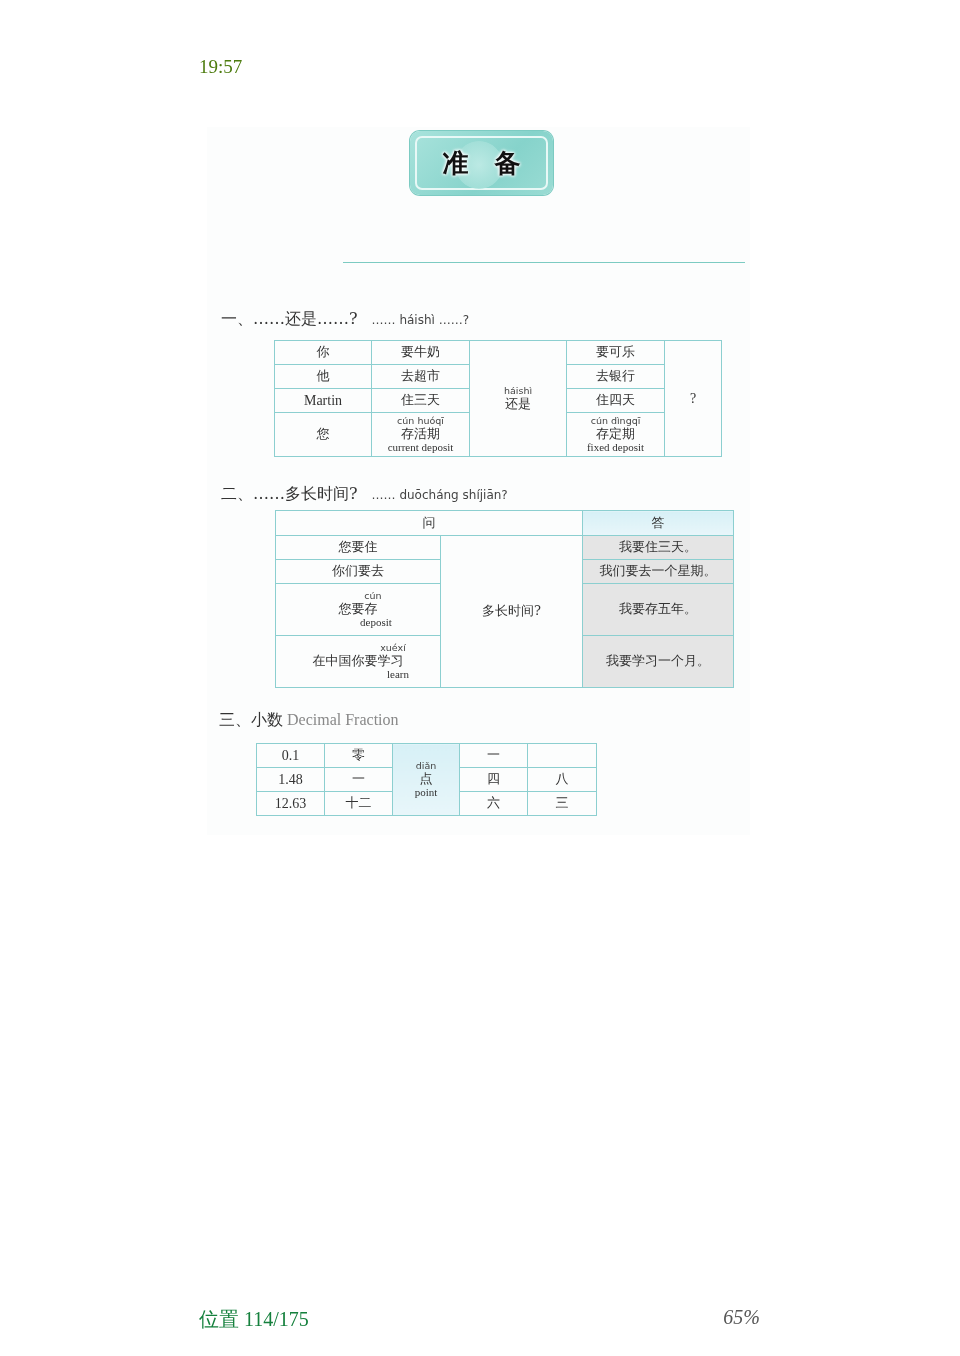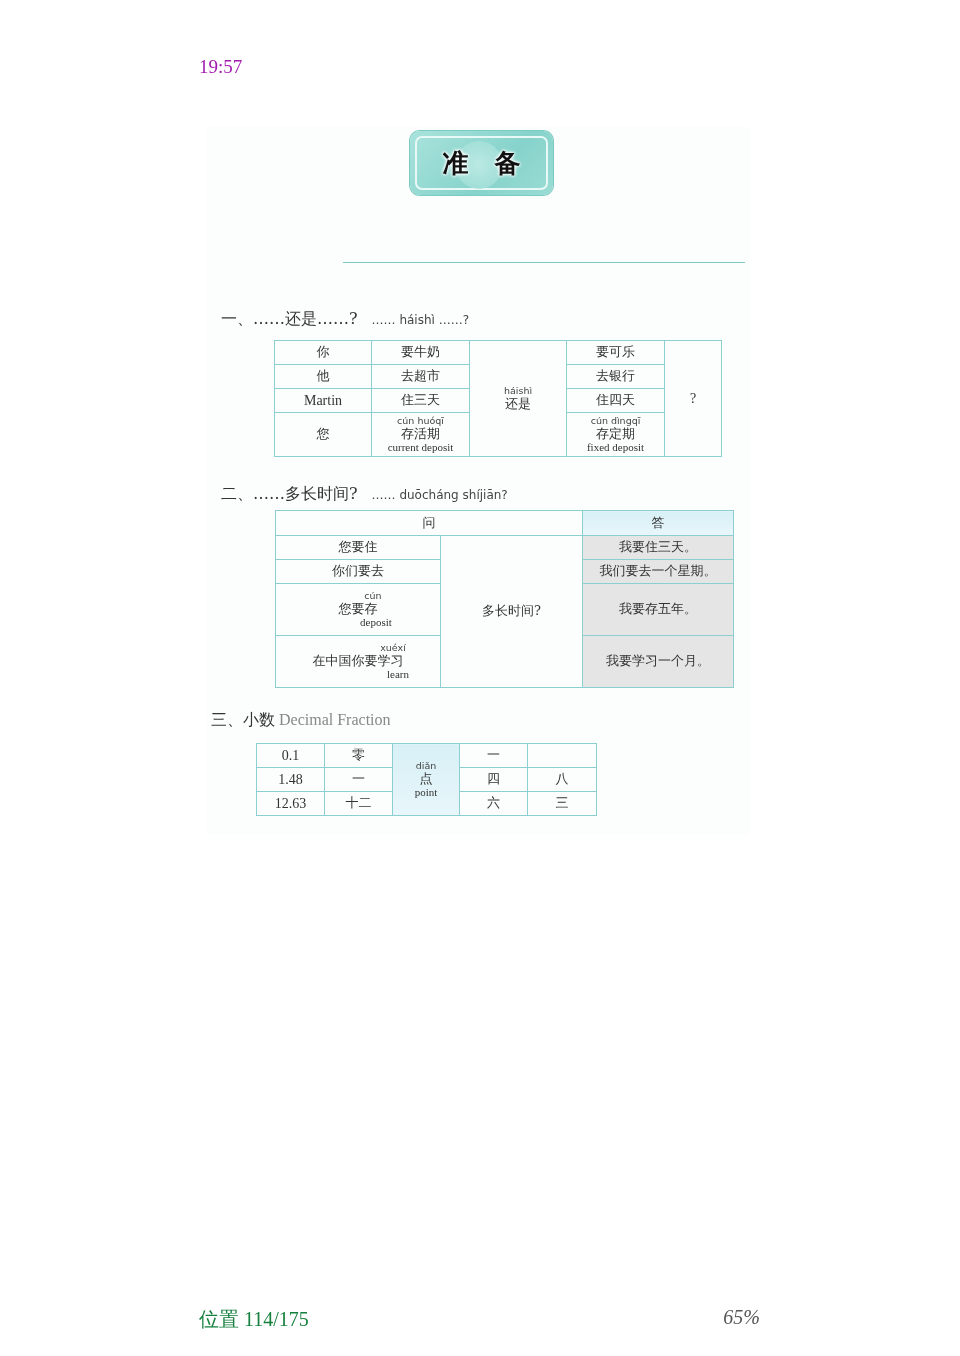--- a/index.html
+++ b/index.html
@@ -1,18 +1,18 @@
 <!DOCTYPE html>
 <html><head>
 <meta charset="utf-8">
 <style>
   html,body{margin:0;padding:0;}
   body{width:960px;height:1356px;background:#ffffff;position:relative;overflow:hidden;
        font-family:"DejaVu Serif","Liberation Serif",serif;color:#333;}
-  .status-time{position:absolute;left:199px;top:56px;font-size:19px;color:#a21caf;
+  .status-time{position:absolute;left:199px;top:56px;font-size:19px;color:#4d7c0f;
        font-family:"Liberation Serif",serif;}
   .footer-loc{position:absolute;left:199px;top:1306px;font-size:20px;color:#15803d;font-family:"Liberation Serif",serif;}
   .footer-pct{position:absolute;right:200px;top:1306px;font-size:20px;color:#555;font-family:"Liberation Serif",serif;font-style:italic;}
 
   .page{position:absolute;left:207px;top:127px;width:543px;height:708px;background:#fcfdfd;}
   .banner{position:absolute;left:203px;top:4px;width:143px;height:64px;border-radius:10px;
       background:linear-gradient(135deg,#a9e3dc,#86d3cb 60%,#9bdcd4);box-shadow:0 0 0 1px #7ccbc2;}
   .banner-inner{position:absolute;left:5px;top:5px;right:5px;bottom:5px;border:2px solid #e8f8f6;border-radius:7px;
       display:flex;align-items:center;justify-content:center;gap:26px;}
   .banner-inner .swirl{position:absolute;width:48px;height:48px;border-radius:50%;left:38px;top:3px;
@@ -144,21 +144,21 @@
       <td>
         <span class="py" style="padding-left:70px">xuéxí</span>
         <span>在中国你要学习</span>
         <span class="en-s" style="padding-left:80px">learn</span>
       </td>
       <td class="blue">我要学习一个月。</td>
     </tr>
   </tbody>
     </table>
 
-  <div class="sec-title" style="left:4px;top:583px;">
+  <div class="sec-title" style="left:12px;top:583px;">
     <span>三、小数</span><span class="en">Decimal Fraction</span>
   </div>
 
   <table class="tb" style="left:49px;top:616px;width:340px;">
     <colgroup>
         <col style="width:68px">
         <col style="width:68px">
         <col style="width:67px">
         <col style="width:68px">
         <col style="width:69px">

